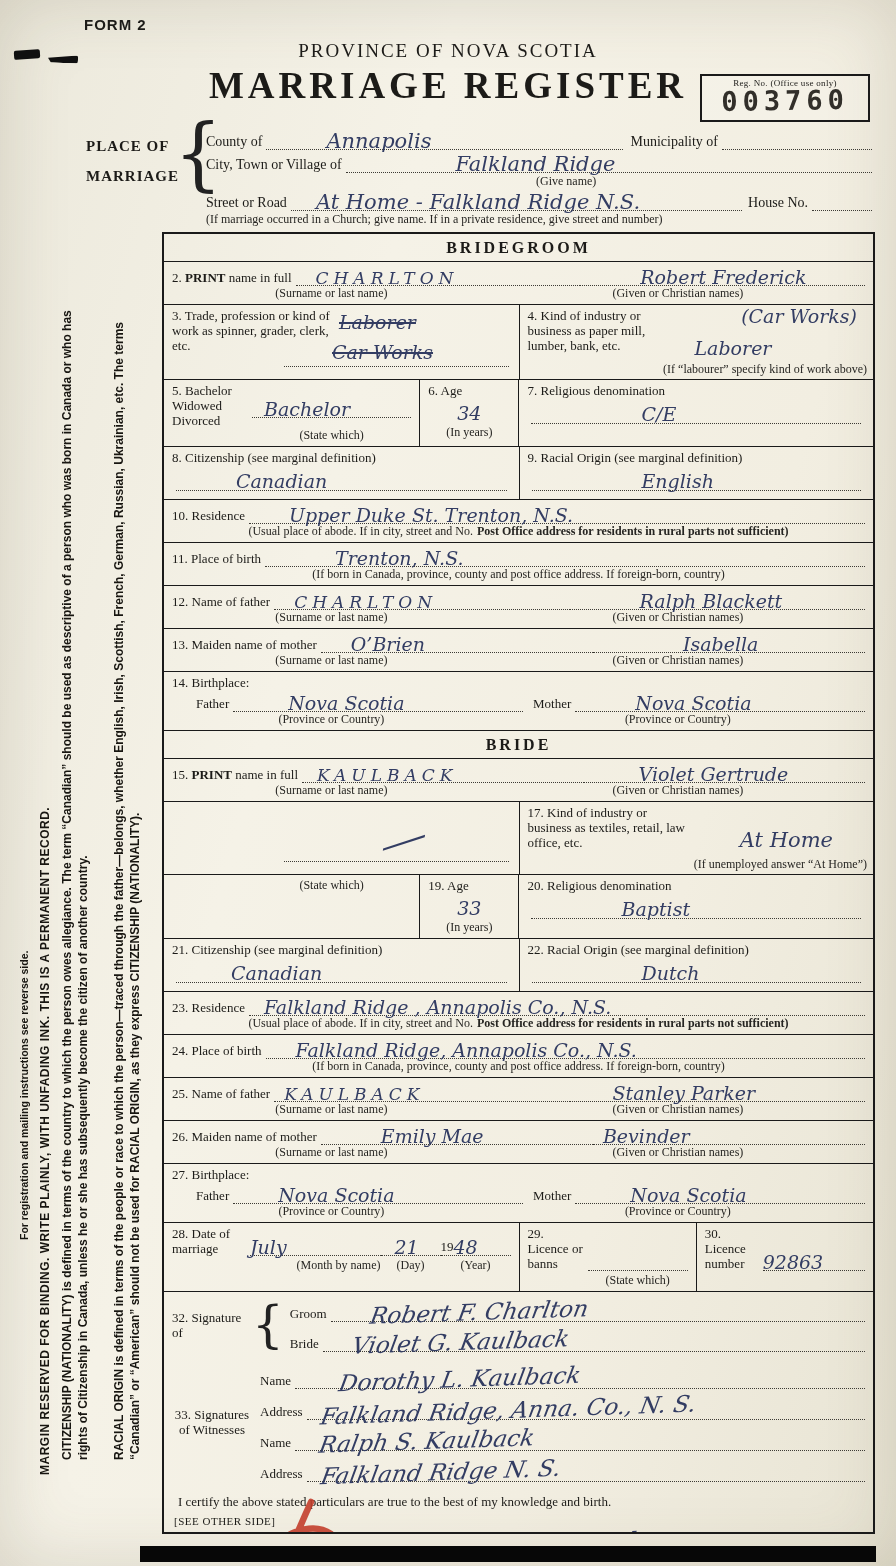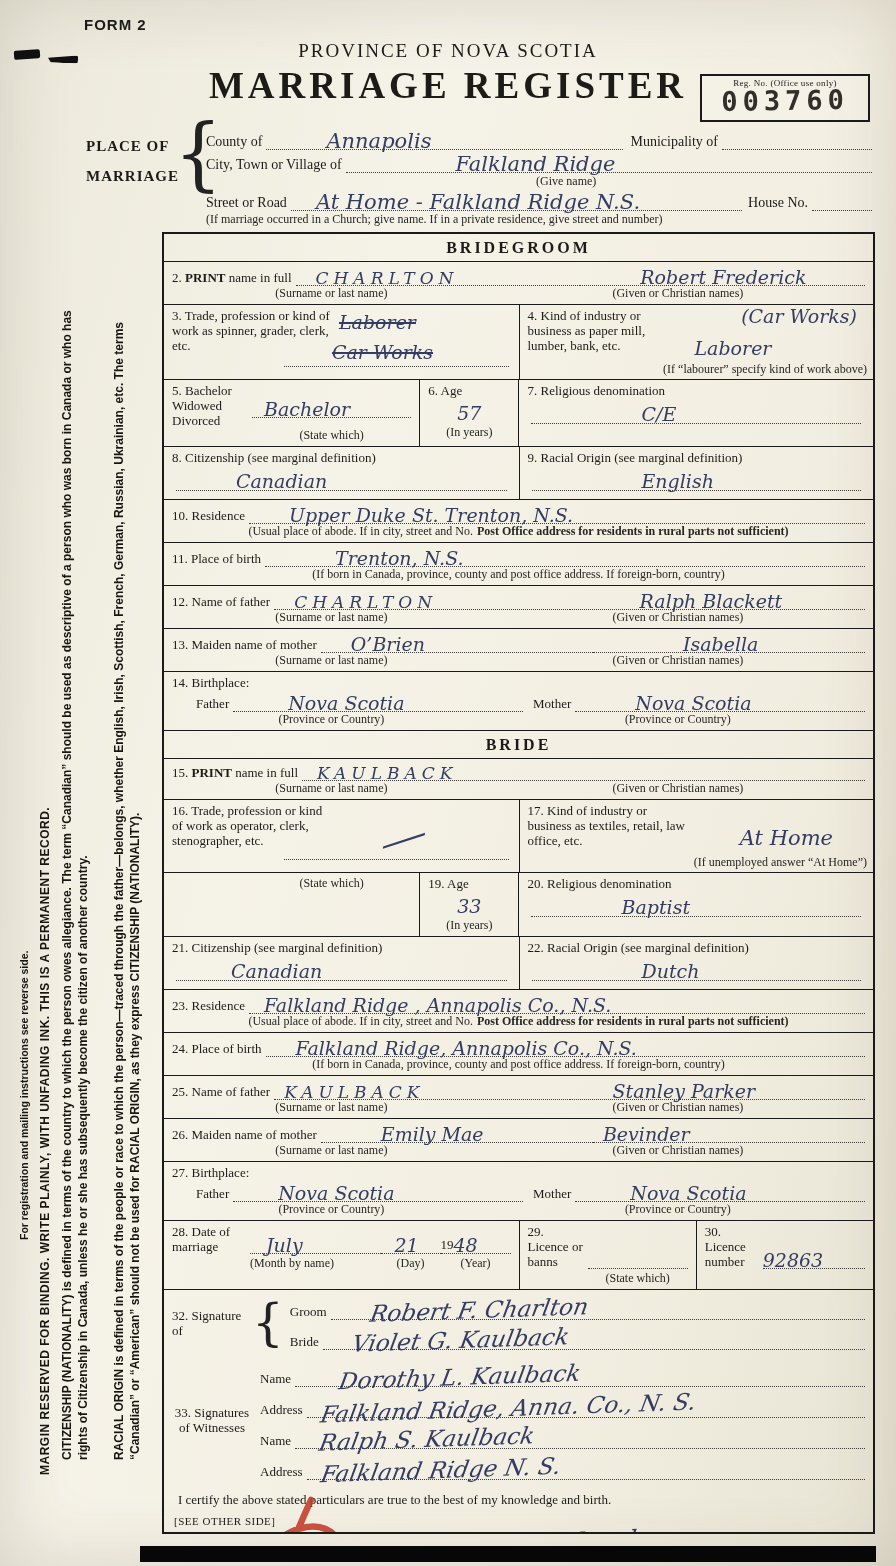--- a/index.html
+++ b/index.html
@@ -148,21 +148,21 @@
           <div class="lblwrap" style="width:80px">5. Bachelor Widowed Divorced</div>
           <span class="fill" style="margin-top:14px"><span class="hw" style="margin-left:12px">Bachelor</span></span>
         </div>
         <div class="noterow">
             <span style="width:80px"></span>
             <span class="note" style="flex:1;text-align:center">(State which)</span>
           </div>
       </div>
       <div class="col" style="width:14%;min-height:58px;text-align:center">
         <div style="text-align:left">6. Age</div>
-        <div class="hw" style="margin-top:2px">57</div>
+        <div class="hw" style="margin-top:2px">34</div>
         <div class="note cnote" style="margin-top:4px">(In years)</div>
       </div>
       <div class="col" style="width:50%;min-height:58px">
         <div>7. Religious denomination</div>
         <div class="fillline"><span class="hw" style="margin-left:110px">C/E</span></div>
       </div>
     </div>
 
     <div class="row cols">
       <div class="col" style="width:50%">
@@ -233,30 +233,30 @@
         <span class="note n54">(Province or Country)</span>
       </div>
     </div>
 
     <div class="sect">BRIDE</div>
 
     <div class="row">
       <div class="fl">
         <span class="lbl"><span>15.</span> <span class="b">PRINT</span> <span>name in full</span></span>
         <span class="fill"><span class="hw caps" style="margin-left:15px">KAULBACK</span></span>
+        <span class="fill"><span class="hw" style="margin-left:55px">Violet Gertrude</span></span>
       </div>
       <div class="noterow">
         <span class="note n46">(Surname or last name)</span>
         <span class="note n54">(Given or Christian names)</span>
       </div>
     </div>
 
     <div class="row cols">
       <div class="col" style="width:50%;min-height:72px">
-        <div class="lblwrap" style="width:160px">16. Trade, profession or kind of work as operator, clerk, stenographer, etc.</div>
         <div class="hw dash" style="position:absolute;left:230px;top:30px">—</div>
         <div style="position:absolute;left:120px;right:10px;bottom:12px;border-bottom:1px dotted #3d3b35"></div>
       </div>
       <div class="col" style="width:50%;min-height:72px">
         <div class="lblwrap" style="width:160px">17. Kind of industry or business as textiles, retail, law office, etc.</div>
         <div class="hw big" style="position:absolute;right:40px;top:28px">At Home</div>
         <div class="note" style="position:absolute;right:6px;bottom:2px">(If unemployed answer “At Home”)</div>
       </div>
     </div>
 
@@ -345,27 +345,27 @@
       <div class="noterow">
         <span class="note n46">(Province or Country)</span>
         <span class="note n54">(Province or Country)</span>
       </div>
     </div>
 
     <div class="row cols">
       <div class="col" style="width:50%;min-height:46px">
         <div class="fl">
           <span class="lbl lblwrap" style="white-space:normal;width:78px">28. Date of marriage</span>
-          <span class="fill"><span class="hw" style="margin-left:16px">July</span></span>
+          <span class="fill"><span class="hw" style="margin-left:0">July</span></span>
           <span class="fill" style="max-width:60px"><span class="hw" style="margin-left:14px">21</span></span>
           <span class="fill" style="max-width:70px"><span>19</span><span class="hw">48</span></span>
         </div>
         <div class="noterow" style="margin-top:2px">
           <span style="width:78px"></span>
-          <span class="note" style="flex:1;text-align:left">(Month by name)</span>
+          <span class="note" style="flex:1;text-align:right">(Month by name)</span>
           <span class="note" style="width:60px;text-align:center">(Day)</span>
           <span class="note" style="width:70px;text-align:center">(Year)</span>
         </div>
       </div>
       <div class="col" style="width:25%;min-height:46px">
         <div class="fl">
           <span class="lbl lblwrap" style="white-space:normal;width:60px">29. Licence or banns</span>
           <span class="fill"></span>
         </div>
         <div class="noterow" style="margin-top:2px">

